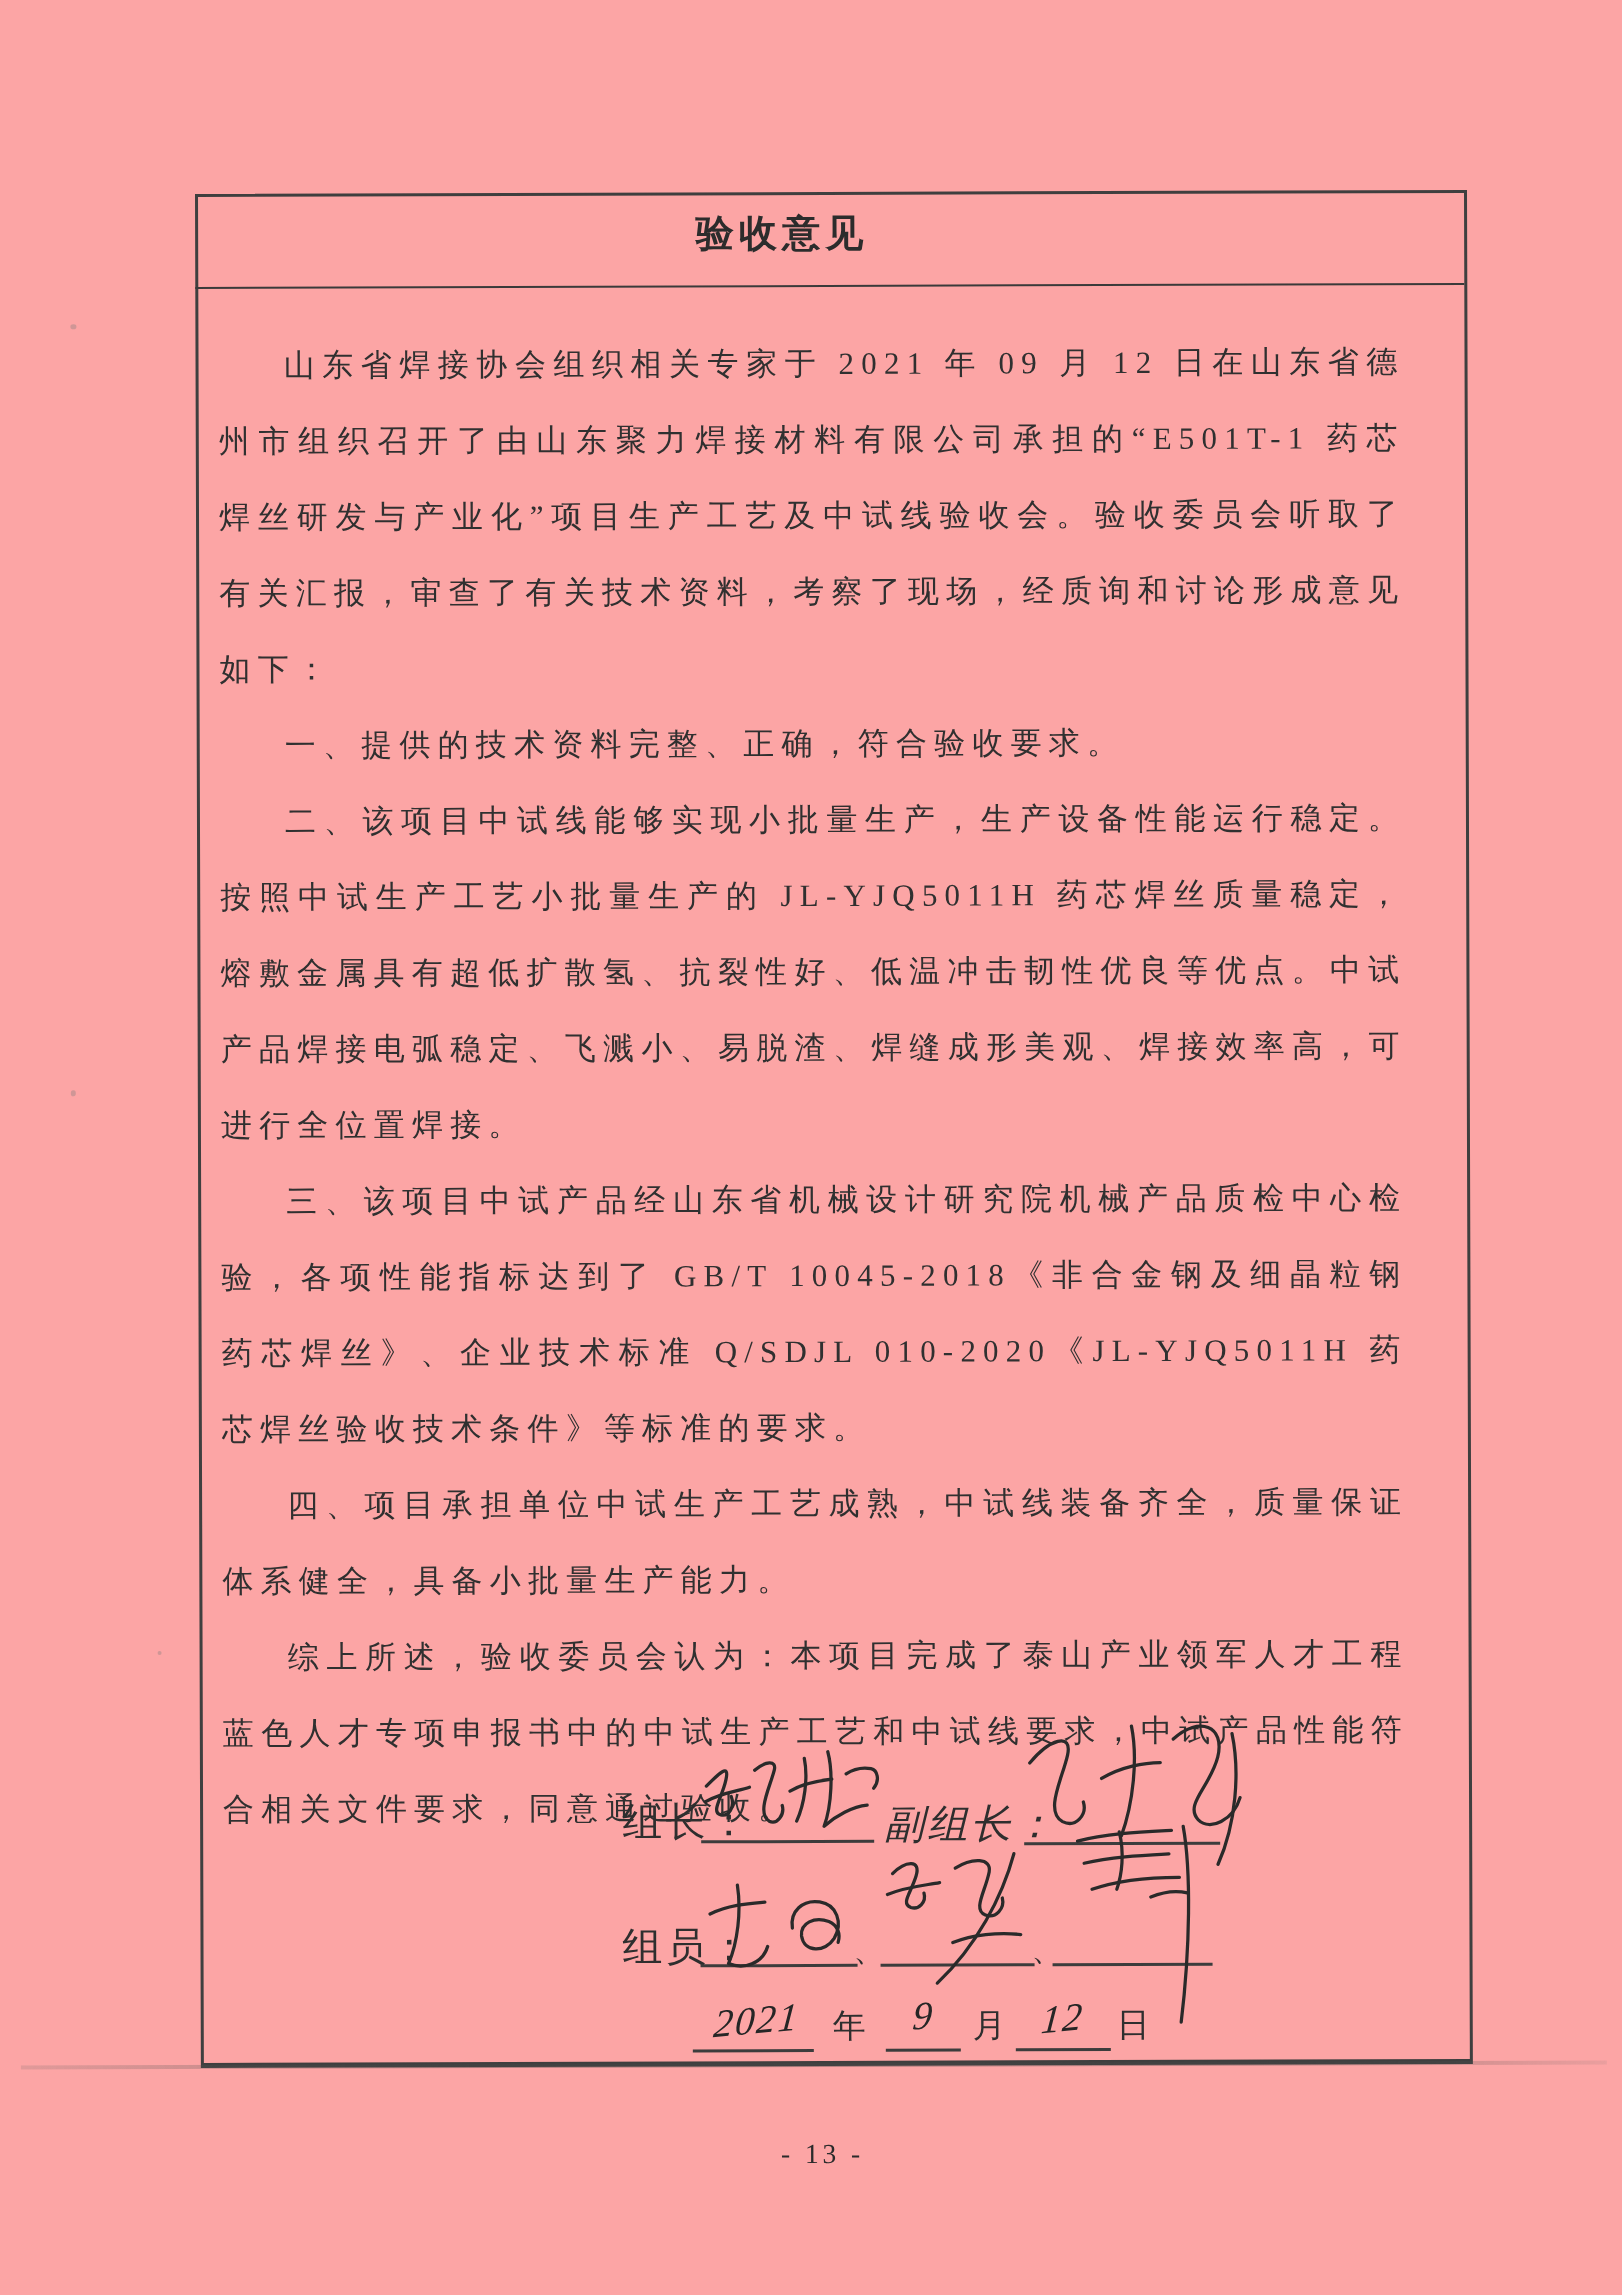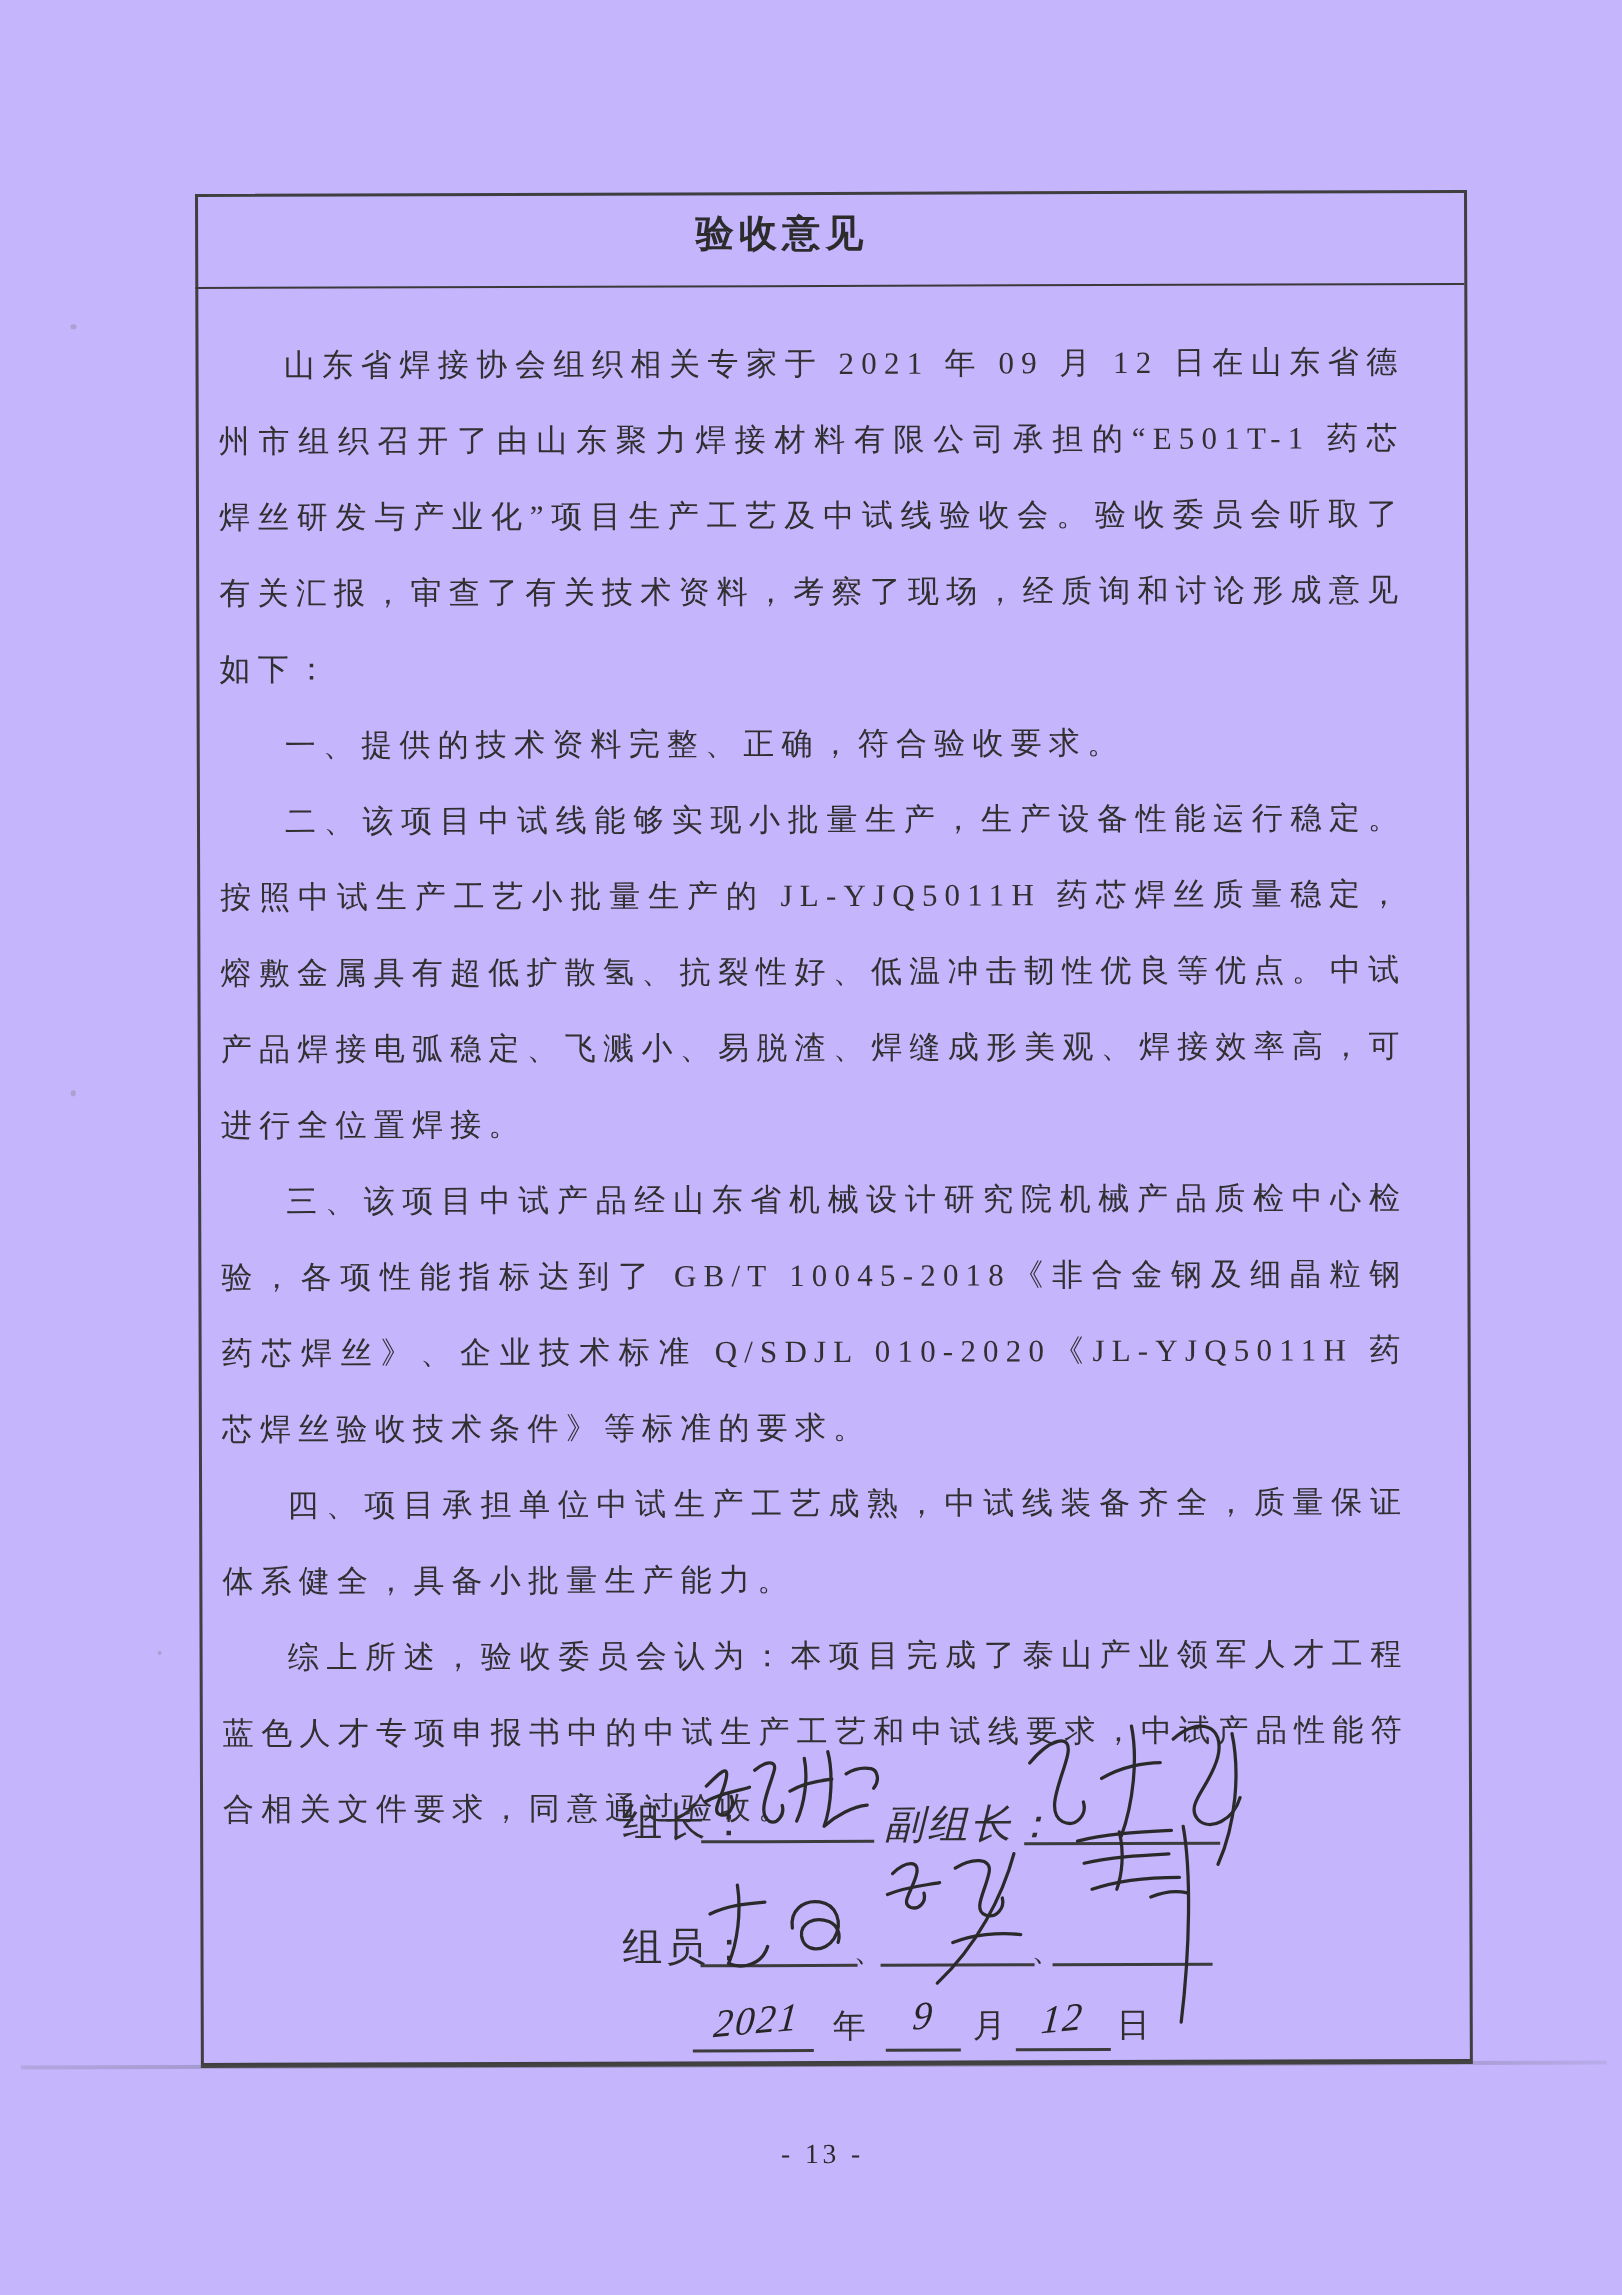--- a/index.html
+++ b/index.html
@@ -1,19 +1,19 @@
 <!DOCTYPE html>
 <html style="font-size:10.5px"><head>
 <meta charset="utf-8">
 <style>
   html,body{margin:0;padding:0;background:#e8e8e8;}
   .page{
     position:relative;
     width:1623px;height:2295px;
-    background:#c4b5fd;
+    background:#fca5a5;
     overflow:hidden;
     font-family:"Liberation Serif","DejaVu Serif",serif;
     color:#323232;
   }
   .scan{position:absolute;inset:0;transform:rotate(-0.18deg);transform-origin:50% 50%;}
 
   
   .frame{
     position:absolute;left:198px;top:192px;width:1266px;height:1866px;
     border:3.3px solid #3f3f3f;border-bottom-width:5.9px;

